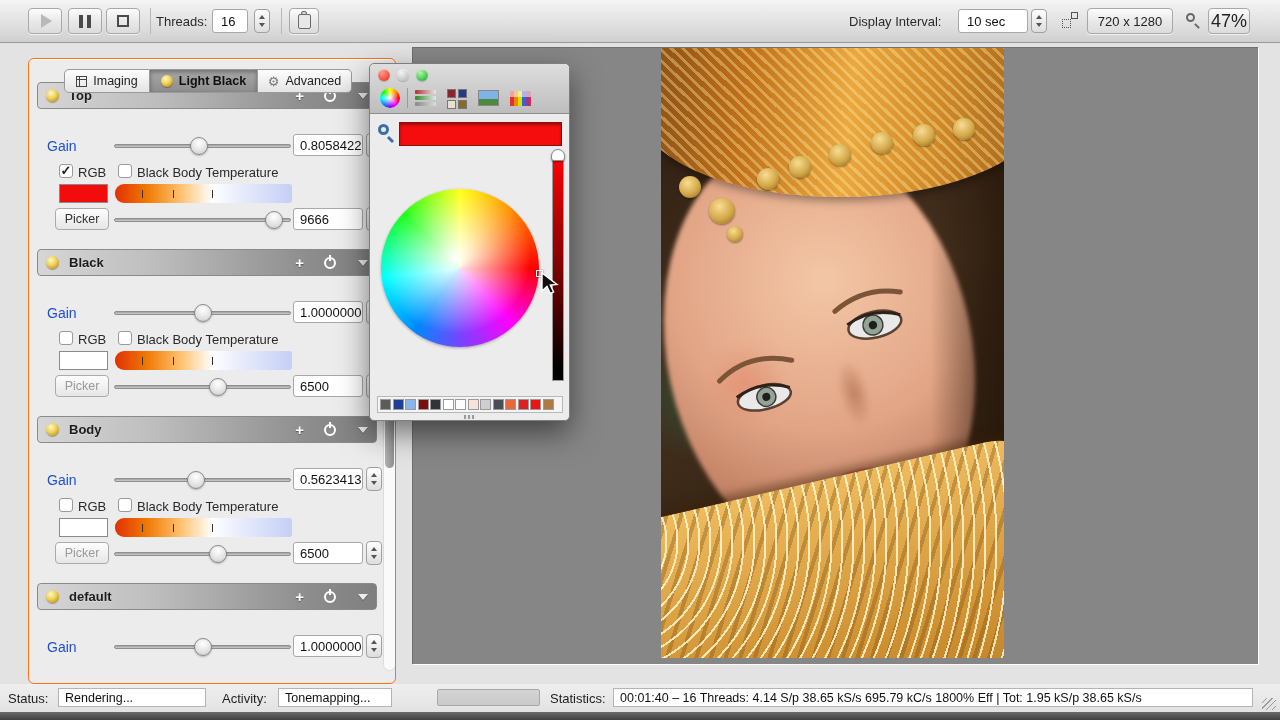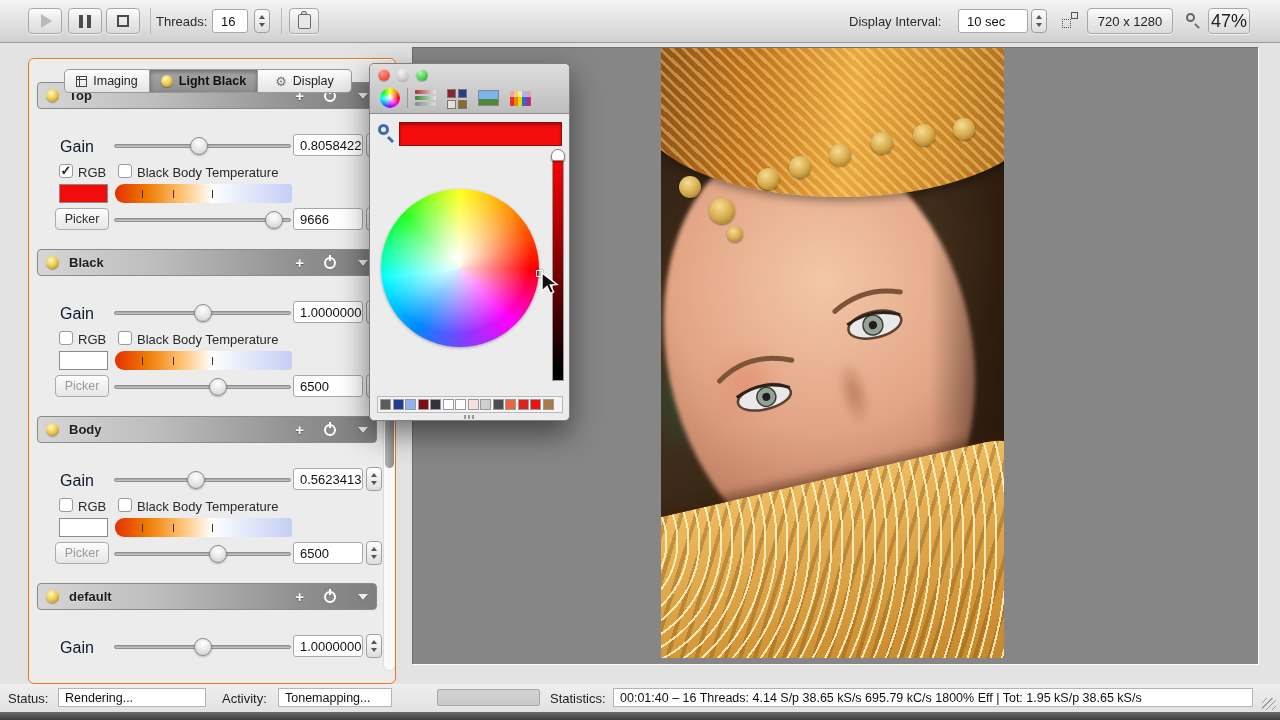--- a/index.html
+++ b/index.html
@@ -53,21 +53,21 @@
   .group { position:absolute; left:8px; width:348px; height:156px; }
   .g-header { position:absolute; left:0; top:0; width:340px; height:27px; border-radius:4px;
     background:linear-gradient(to right,#d6d6d6,#bdbdbd 35%,#8d8d8d 80%,#7f7f7f);
     border:1px solid #8a8a8a; display:flex; align-items:center; padding:0 8px; gap:10px; }
   .g-title { font-size:13px; font-weight:bold; color:#1c1c1c; text-shadow:0 1px 0 rgba(255,255,255,.35); flex:1; }
   .hdr-plus { color:#fff; font-size:15px; font-weight:bold; line-height:1; margin-right:10px; text-shadow:0 1px 1px rgba(0,0,0,.4); }
   .power { position:relative; width:12px; height:12px; border:2px solid #fff; border-radius:50%; margin-right:12px; }
   .power i { position:absolute; left:50%; top:-4px; transform:translateX(-50%); width:2px; height:6px; background:#fff; box-shadow:0 0 0 1px rgba(120,120,120,.0); }
   .chev { width:0; height:0; border-left:5px solid transparent; border-right:5px solid transparent; border-top:6px solid #ededed; filter:drop-shadow(0 1px 0 rgba(0,0,0,.3)); }
 
-  .row-label { position:absolute; font-size:16px; color:#0f172a; text-align:center; width:60px; }
+  .row-label { position:absolute; font-size:14px; color:#1d4ed8; text-align:left; width:60px; }
   .track { position:absolute; height:4px; background:linear-gradient(#9e9e9e,#cfcfcf); border:1px solid #8f8f8f; border-radius:3px; width:177px; }
   .knob { position:absolute; top:-8px; width:18px; height:18px; border-radius:50%; border:1px solid #8a8a8a;
     background:radial-gradient(circle at 50% 30%, #ffffff, #e2e2e2 60%, #c6c6c6); box-shadow:0 1px 2px rgba(0,0,0,.25); }
   .val-field { position:absolute; width:70px; height:22px; background:#fff; border:1px solid #a8a8a8; border-radius:3px;
     font-size:13px; color:#111; display:flex; align-items:center; padding-left:6px; }
   .mini-stepper { position:absolute; width:16px; height:24px; border:1px solid #a0a0a0; border-radius:4px; background:linear-gradient(#fff,#ddd); }
   .checkbox { position:absolute; width:14px; height:14px; background:#fff; border:1px solid #9a9a9a; border-radius:3px;
     font-size:13px; font-weight:bold; color:#222; line-height:12px; text-align:center; }
   .cb-label { position:absolute; font-size:13px; color:#2a2a2a; }
   .swatch-well { position:absolute; width:49px; height:19px; border:1px solid #8a8a8a; }
@@ -238,21 +238,21 @@
     <div class="tab" style="width:86px;">
       <span class="crop-glyph"></span>
       <span>Imaging</span>
     </div>
     <div class="tab selected" style="width:108px;">
       <span class="bulb" style="width:12px;height:12px;"></span>
       <span>Light Black</span>
     </div>
     <div class="tab" style="width:94px;">
       <span class="gear-glyph">⚙</span>
-      <span>Display</span>
+      <span>Advanced</span>
     </div>
   </div>
 
   <div id="panel">
 
     <div class="group" style="top:23px;">
       <div class="g-header">
         <span class="bulb"></span>
         <span class="g-title">Top</span>
         <span class="hdr-plus">+</span>

